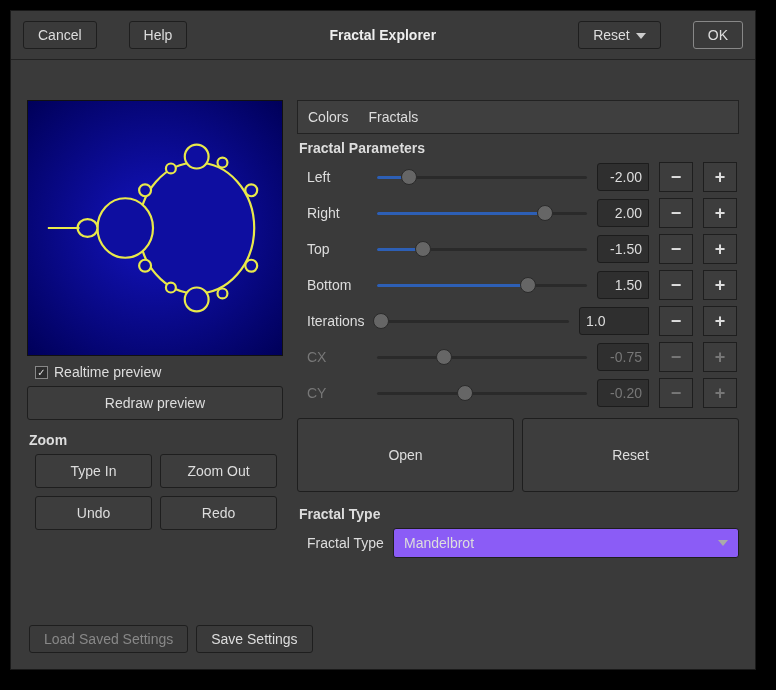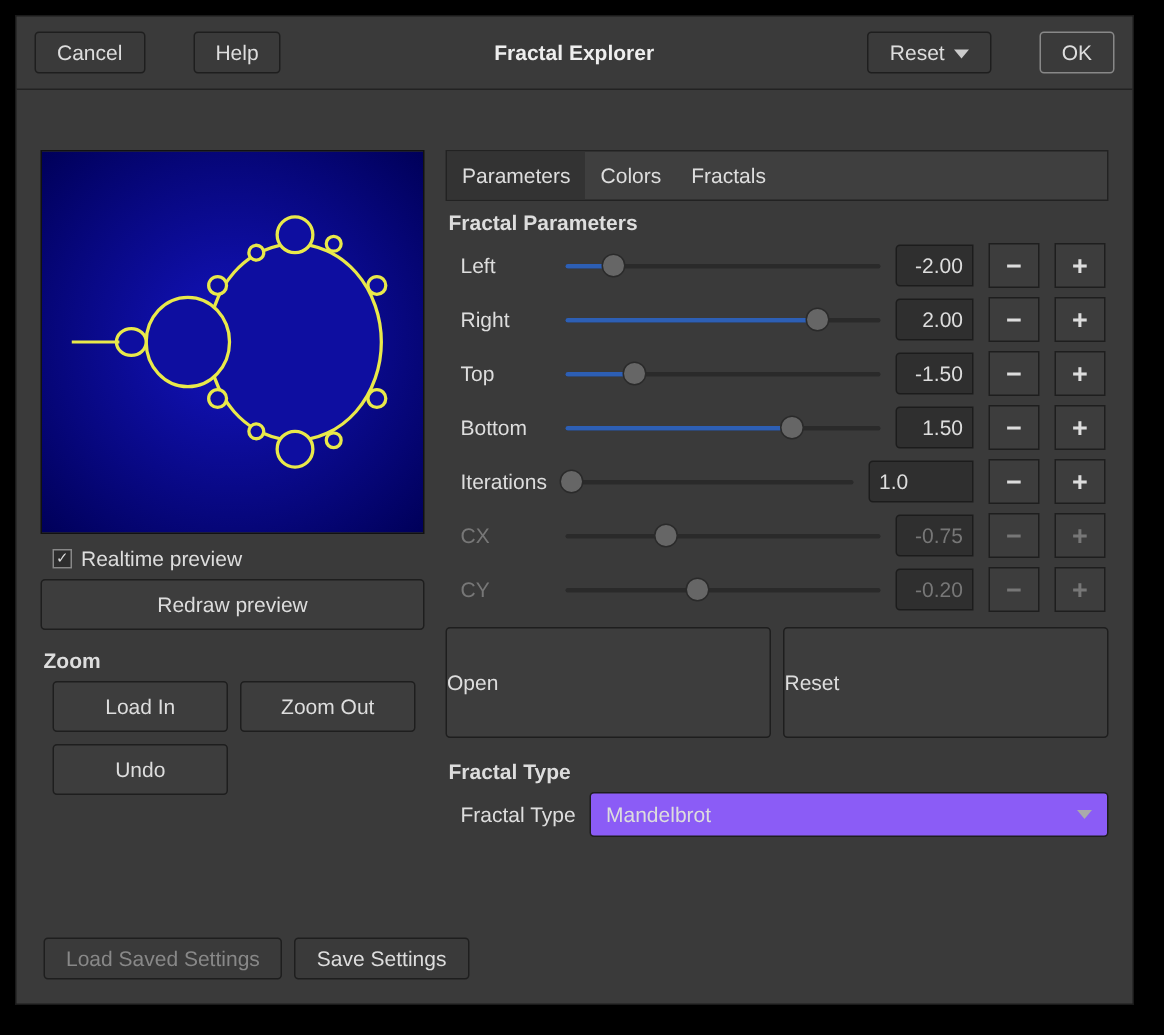--- a/index.html
+++ b/index.html
@@ -27,21 +27,21 @@
   .param-row { display:flex; align-items:center; gap:10px; margin:6px 0; padding-right:2px; }
   .param-label { width:70px; padding-left:10px; }
   .slider-wrap { flex:1; position:relative; height:20px; }
   .track { position:absolute; top:9px; left:0; right:0; height:3px; background:#2a2a2a; border-radius:2px; }
   .fill { position:absolute; top:9px; left:0; height:3px; background:#2d5fb5; border-radius:2px; }
   .thumb { position:absolute; top:2px; width:16px; height:16px; border-radius:50%; background:#666; border:1px solid #2a2a2a; transform:translateX(-8px); }
   .val-box { width:52px; background:#2f2f2f; border:1px solid #1c1c1c; padding:5px 6px; text-align:right; color:#ddd; border-radius:3px 0 0 3px; }
   .stepbtn { width:34px; height:30px; background:#3d3d3d; border:1px solid #1e1e1e; display:flex; align-items:center; justify-content:center; color:#ddd; font-weight:bold; font-size:18px; cursor:pointer; }
   .stepbtn.dis, .param-row.dis .param-label, .param-row.dis .val-box, .param-row.dis .stepbtn { color:#777; }
   .bigbtns { display:flex; gap:8px; margin-top:10px; }
-  .bigbtn { flex:1; background:#3d3d3d; border:1px solid #1e1e1e; padding:28px 0; border-radius:3px; cursor:pointer; }
+  .bigbtn { flex:1; background:#3d3d3d; border:1px solid #1e1e1e; padding:28px 0; text-align:center; border-radius:3px; cursor:pointer; }
   .drop { display:flex; align-items:center; margin:6px 0; padding-left:10px; }
   .drop-label { width:86px; }
   .drop-box { flex:1; background:#8b5cf6; border:1px solid #1e1e1e; padding:6px 10px; border-radius:3px; display:flex; align-items:center; justify-content:space-between; cursor:pointer; }
   .drop-box .arr { width:0; height:0; border-left:5px solid transparent; border-right:5px solid transparent; border-top:6px solid #aaa; }
   .footer { display:flex; gap:8px; position:absolute; left:18px; bottom:16px; }
   .btn.disabled { color:#888; }
 </style>
 </head>
 <body>
 
@@ -84,29 +84,29 @@
       </svg>
 
       <div class="chk-row">
         <div class="chk">✓</div>
         <span>Realtime preview</span>
       </div>
       <div class="wide-btn">Redraw preview</div>
 
       <div class="section-h">Zoom</div>
       <div class="grid2">
-        <div class="wide-btn">Load In</div>
+        <div class="wide-btn">Type In</div>
         <div class="wide-btn">Zoom Out</div>
         <div class="wide-btn">Undo</div>
+        <div class="wide-btn">Redo</div>
       </div>
     </div>
 
     <div class="right-col">
       <div class="tabs">
-        <div class="tab active">Parameters</div>
         <div class="tab">Colors</div>
         <div class="tab">Fractals</div>
       </div>
 
       <div class="section-h" style="margin-top:6px;margin-left:2px">Fractal Parameters</div>
       <div id="param-rows">
           <div class="param-row">
             <div class="param-label">Left</div>
             <div class="slider-wrap">
               <div class="track"></div>

